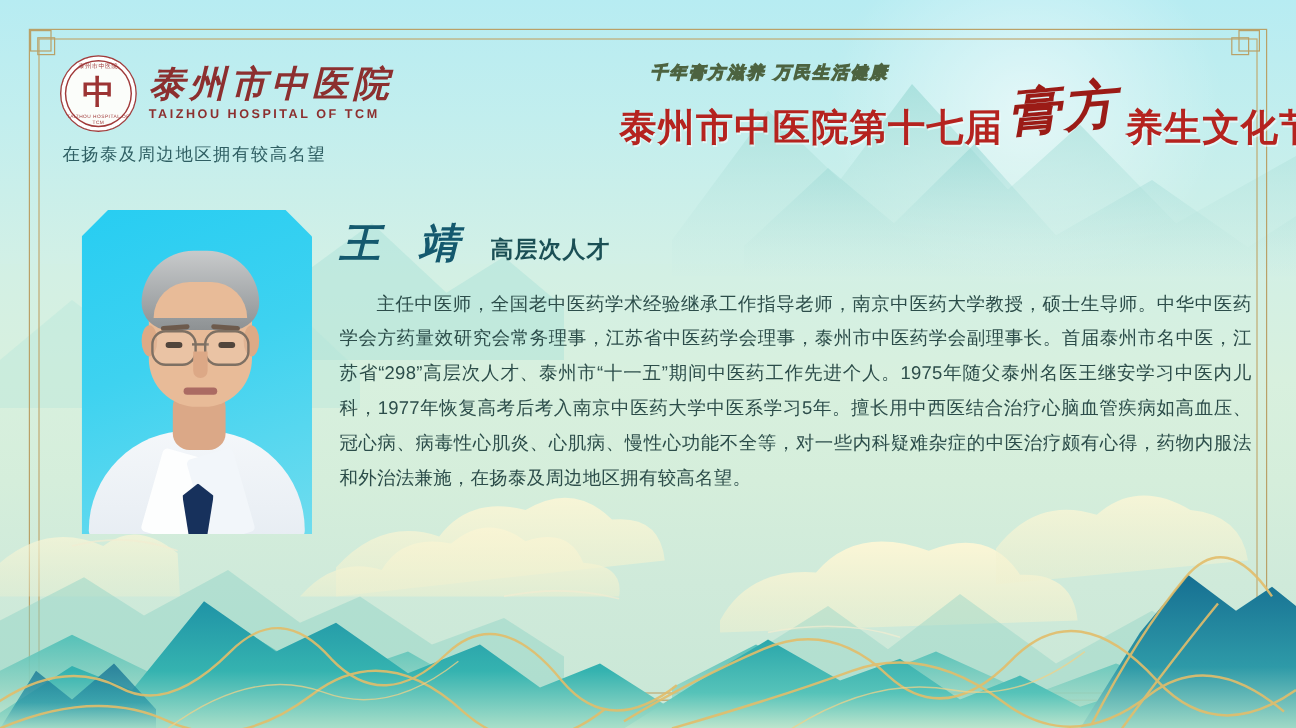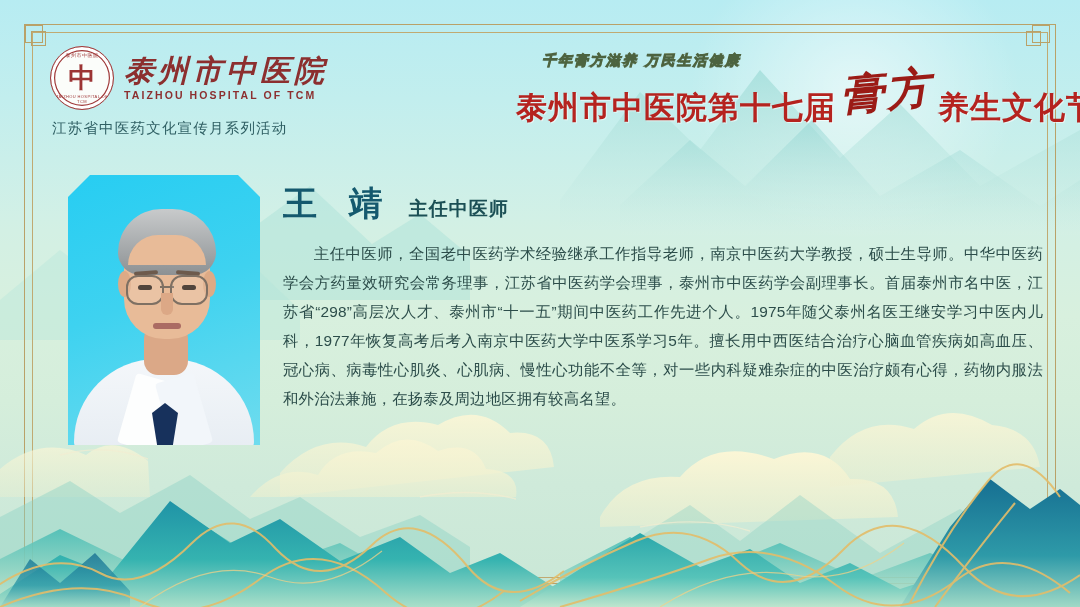--- a/index.html
+++ b/index.html
@@ -175,21 +175,21 @@
   .pp-eyeR{position:absolute;left:114px;top:110px;width:14px;height:5px;background:#3a2c22;border-radius:3px;}
   .pp-nose{position:absolute;left:93px;top:118px;width:12px;height:22px;background:#dca886;border-radius:0 0 8px 8px;}
   .pp-mouth{position:absolute;left:85px;top:148px;width:28px;height:6px;background:#ab6b63;border-radius:4px;}
 
   
   .info{position:absolute;left:283px;top:186px;width:762px;}
   .name-row{display:flex;align-items:baseline;gap:16px;}
   .doc-name{
     font-family:"DejaVu Serif","Liberation Serif",serif;
     font-size:34px;font-weight:700;color:#14596e;letter-spacing:10px;
-    line-height:1;
+    line-height:1;font-style:italic;
   }
   .doc-title{
     font-size:19px;font-weight:700;color:#1b4f55;letter-spacing:1px;line-height:1;
   }
   .bio{
     margin-top:19px;width:760px;
     font-size:15.4px;line-height:29px;color:#2c4d4a;letter-spacing:.2px;
     text-align:justify;text-indent:2em;
   }
 
@@ -235,21 +235,21 @@
         <div class="seal">
           <div class="seal-top">泰州市中医院</div>
           <div class="seal-ch">中</div>
           <div class="seal-bot">TAIZHOU HOSPITAL OF TCM</div>
         </div>
         <div class="hosp-names">
           <div class="hosp-cn">泰州市中医院</div>
           <div class="hosp-en">TAIZHOU HOSPITAL OF TCM</div>
         </div>
       </div>
-      <div class="activity-line">江苏省中医药文化宣传月系列活动</div>
+      <div class="activity-line">在扬泰及周边地区拥有较高名望</div>
     </div>
 
     <div class="title-block">
       <div class="tagline">千年膏方滋养  万民生活健康</div>
       <div class="maintitle">
         <span class="mt-a">泰州市中医院第十七届</span>
         <span class="mt-b">膏方</span>
         <span class="mt-c">养生文化节</span>
       </div>
     </div>
@@ -276,21 +276,21 @@
           <i class="r"></i>
       </div>
       <div class="pp-nose"></div>
       <div class="pp-mouth"></div>
     </div>
   </div>
 
   <div class="info">
     <div class="name-row">
       <div class="doc-name">王 靖</div>
-      <div class="doc-title">主任中医师</div>
+      <div class="doc-title">高层次人才</div>
     </div>
     <div class="bio">主任中医师，全国老中医药学术经验继承工作指导老师，南京中医药大学教授，硕士生导师。中华中医药学会方药量效研究会常务理事，江苏省中医药学会理事，泰州市中医药学会副理事长。首届泰州市名中医，江苏省“298”高层次人才、泰州市“十一五”期间中医药工作先进个人。1975年随父泰州名医王继安学习中医内儿科，1977年恢复高考后考入南京中医药大学中医系学习5年。擅长用中西医结合治疗心脑血管疾病如高血压、冠心病、病毒性心肌炎、心肌病、慢性心功能不全等，对一些内科疑难杂症的中医治疗颇有心得，药物内服法和外治法兼施，在扬泰及周边地区拥有较高名望。</div>
   </div>
 
   <svg class="mtns" viewBox="0 0 1080 230" preserveAspectRatio="none">
     <defs>
       <linearGradient id="cl" x1="0" y1="0" x2="0" y2="1">
         <stop offset="0%" stop-color="#fbf6d6"></stop>
         <stop offset="100%" stop-color="#eff0cf" stop-opacity=".55"></stop>
       </linearGradient>

